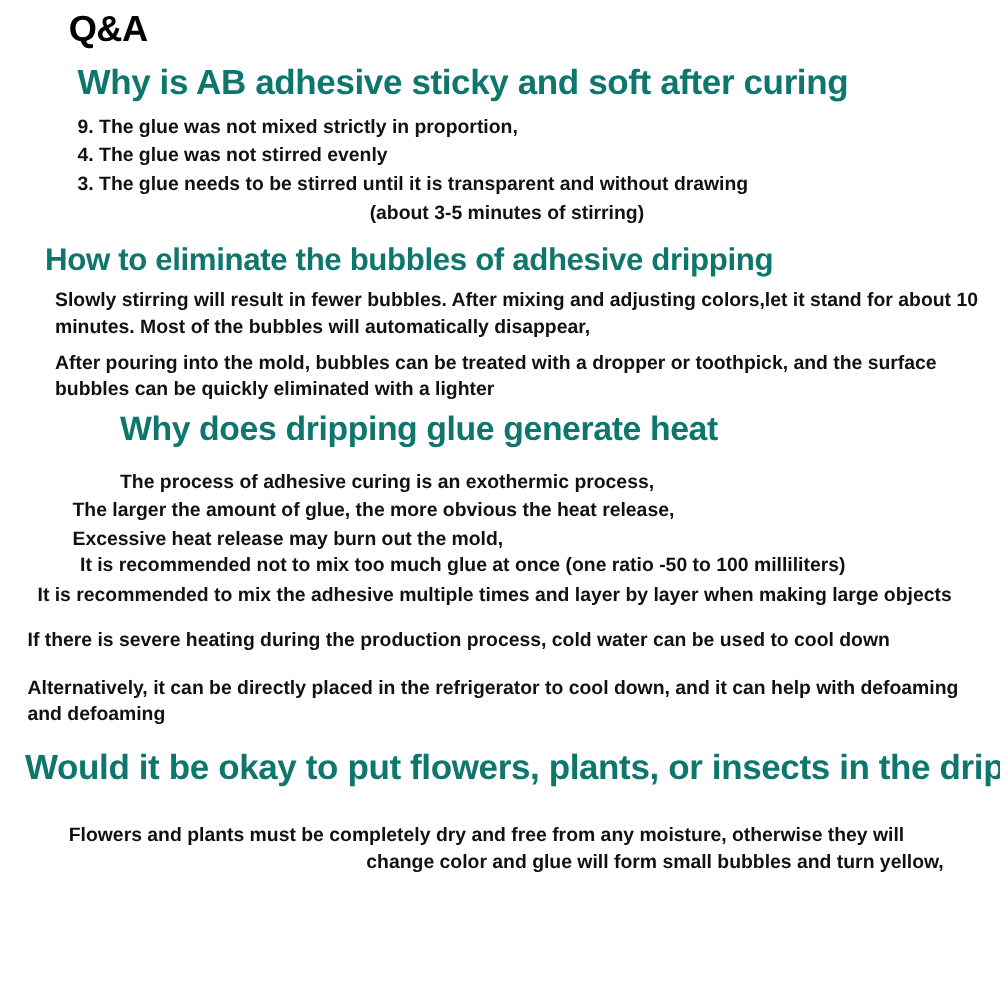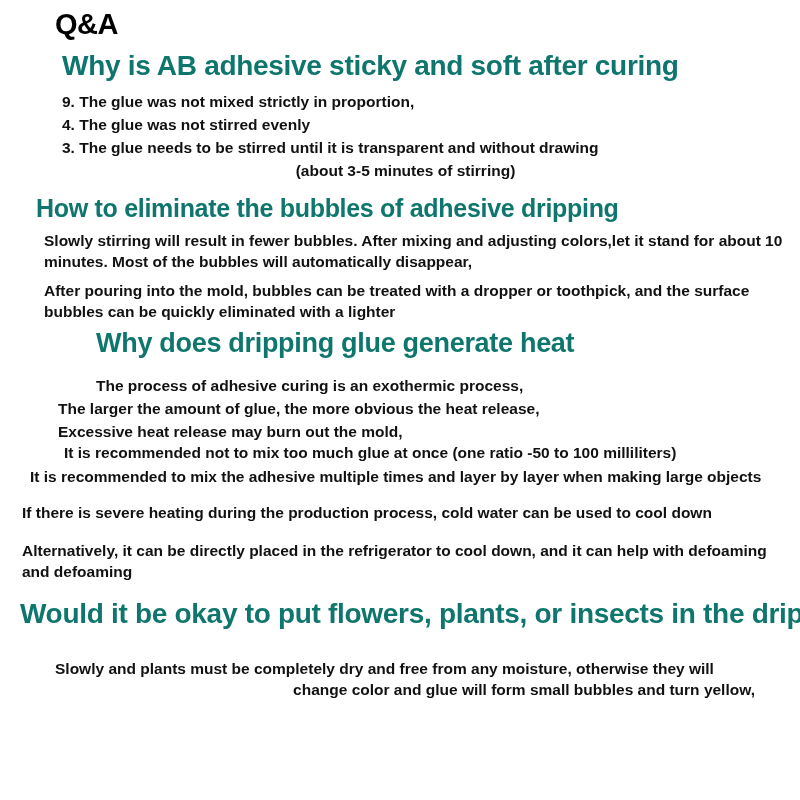--- a/index.html
+++ b/index.html
@@ -90,17 +90,17 @@
   <div class="body-text t3a">The process of adhesive curing is an exothermic process,</div>
   <div class="body-text t3b">The larger the amount of glue, the more obvious the heat release,</div>
   <div class="body-text t3c">Excessive heat release may burn out the mold,</div>
   <div class="body-text t3d">It is recommended not to mix too much glue at once (one ratio -50 to 100 milliliters)</div>
   <div class="body-text t3e">It is recommended to mix the adhesive multiple times and layer by layer when making large objects</div>
   <div class="body-text t3f">If there is severe heating during the production process, cold water can be used to cool down</div>
   <div class="body-text t3g">Alternatively, it can be directly placed in the refrigerator to cool down, and it can help with defoaming and defoaming</div>
 
   <div class="heading h4">Would it be okay to put flowers, plants, or insects in the drip</div>
   <div class="body-text t4">
-    <div>Slowly and plants must be completely dry and free from any moisture, otherwise they will</div>
+    <div>Flowers and plants must be completely dry and free from any moisture, otherwise they will</div>
     <div class="line2">change color and glue will form small bubbles and turn yellow,</div>
   </div>
 
 </div>
 
 </body></html>

